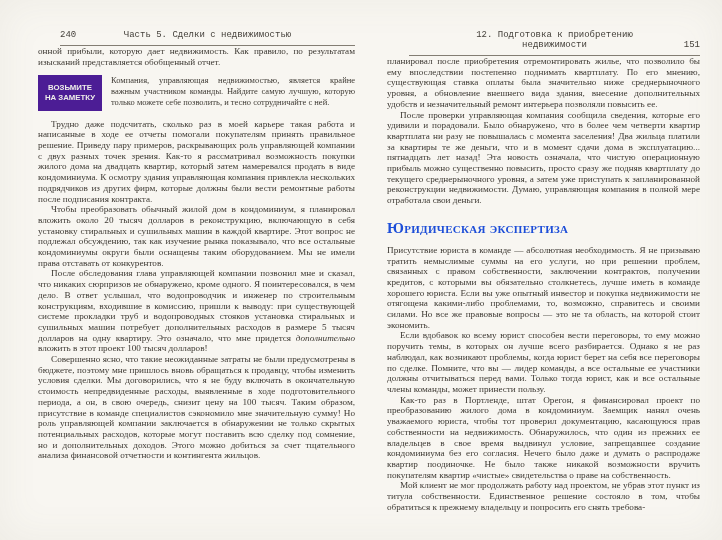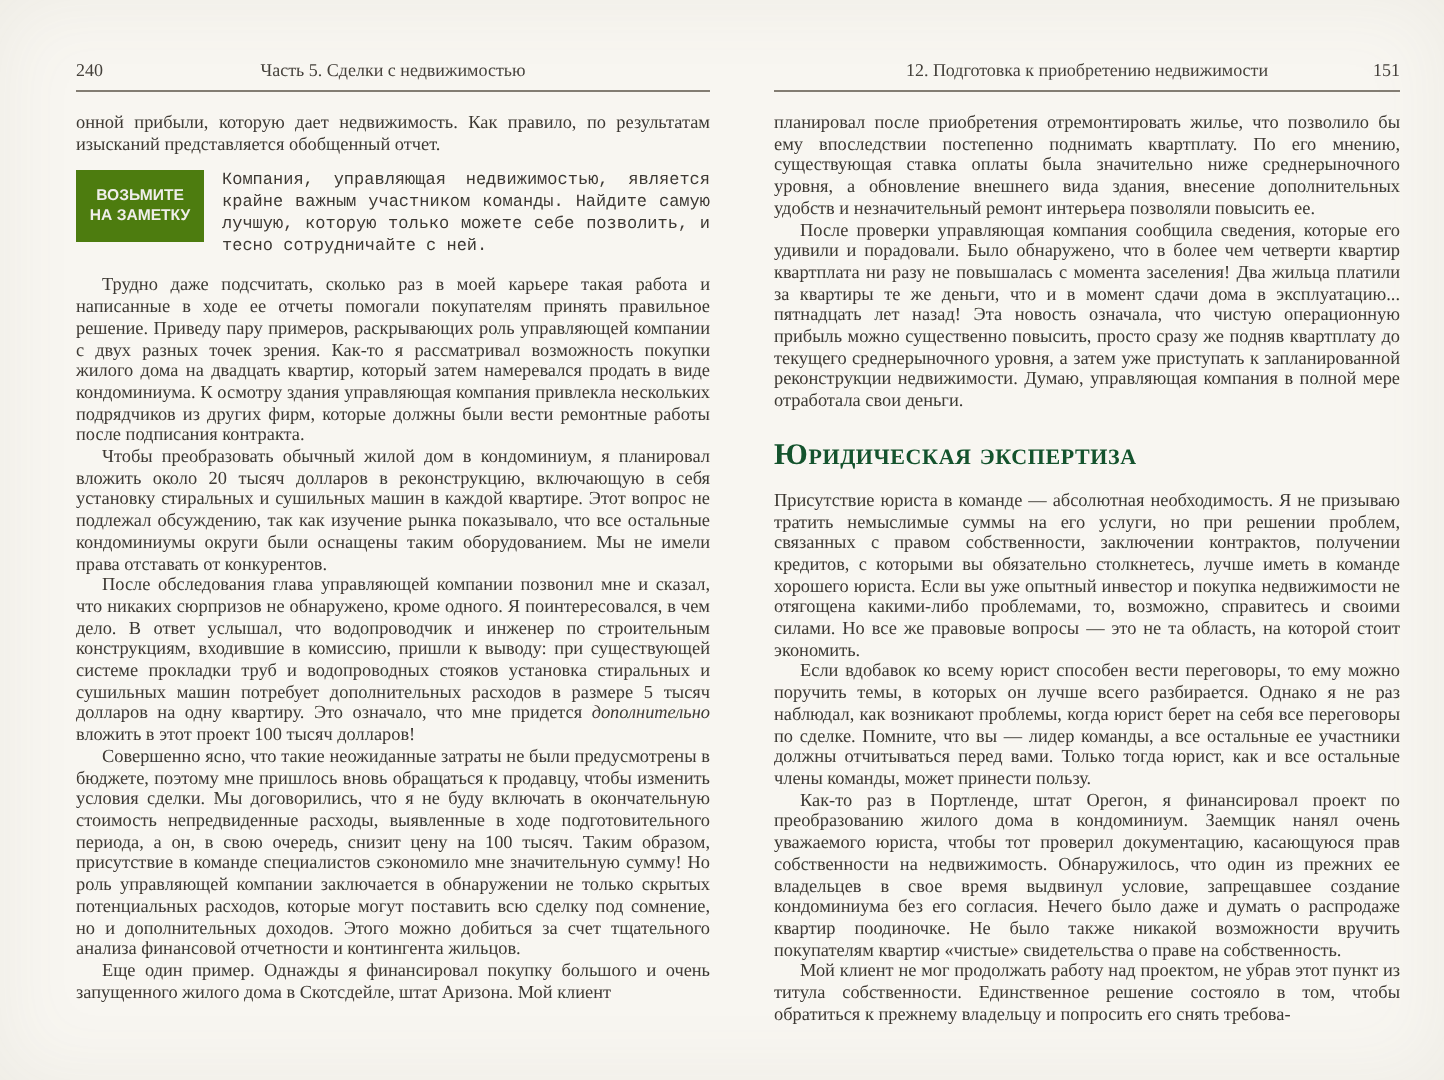--- a/index.html
+++ b/index.html
@@ -8,56 +8,56 @@
     background:#f8f6f1; display:flex; overflow:hidden;
     box-shadow:inset 0 0 40px rgba(120,110,90,0.08);
     font-family:"Liberation Serif", serif; color:#3d3933;
   }
   .page { box-sizing:border-box; }
   .page-left  { width:361px; padding:30px 6px 0 38px; }
   .page-right { width:361px; padding:30px 22px 0 26px; }
 
   .page-header {
     display:flex; align-items:flex-end;
-    font-family:Liberation Serif, serif;
+    font-family:Liberation Mono, monospace;
     font-size:9px; color:#45413b;
-    padding-bottom:5px; border-bottom:1px solid #837d73;
+    padding-bottom:5px; border-bottom:1px solid #837d73;margin-left:22px;
   }
   .page-header .num { flex:0 0 34px; }
   .page-header .num.right-num { text-align:right; }
   .page-header .title { flex:1; text-align:center; }
 
-  .bodytext { margin-top:10px; }
+  .bodytext { margin-top:0; }
   .bodytext p {
     margin:0;
     font-size:9.2px; line-height:10.7px;
     text-align:justify; color:#3d3933;
   }
   .bodytext p.indent { text-indent:13px; }
   em { }
 
   .notebox { display:flex; gap:9px; margin:8px 0 8px; align-items:flex-start; }
   .notelabel {
-    background:#4d7c0f; color:#efeeea;
+    background:#4c1d95; color:#efeeea;
     font-family:"Liberation Sans", sans-serif;
     font-weight:bold; font-size:7.8px; line-height:9.6px;
     text-align:center; width:64px; box-sizing:border-box;
     padding:8px 4px; display:flex; flex-direction:column;
   }
   .notetext {
-    font-family:Liberation Mono, monospace;
+    font-family:Liberation Serif, serif;
     font-size:8.5px !important; line-height:11px !important;
     flex:1;
   }
 
   .section-heading {
     font-family:"Liberation Serif", serif;
     font-weight:bold; font-variant:small-caps;
     font-size:15px; line-height:18px;
-    letter-spacing:0.3px; color:#14532d;
+    letter-spacing:0.3px; color:#1d4ed8;
     margin:13px 0 8px;
   }
 </style>
 </head>
 <body>
 
 <div class="spread">
 
   <div class="page page-left">
     <div class="page-header">
@@ -74,21 +74,20 @@
           <span>ВОЗЬМИТЕ</span>
           <span>НА ЗАМЕТКУ</span>
         </div>
         <p class="notetext">Компания, управляющая недвижимостью, является крайне важным участником команды. Найдите самую лучшую, которую только можете себе позволить, и тесно сотрудничайте с ней.</p>
       </div>
 
       <p class="indent">Трудно даже подсчитать, сколько раз в моей карьере такая работа и написанные в ходе ее отчеты помогали покупателям принять правильное решение. Приведу пару примеров, раскрывающих роль управляющей компании с двух разных точек зрения. Как-то я рассматривал возможность покупки жилого дома на двадцать квартир, который затем намеревался продать в виде кондоминиума. К осмотру здания управляющая компания привлекла нескольких подрядчиков из других фирм, которые должны были вести ремонтные работы после подписания контракта.</p>
       <p class="indent">Чтобы преобразовать обычный жилой дом в кондоминиум, я планировал вложить около 20 тысяч долларов в реконструкцию, включающую в себя установку стиральных и сушильных машин в каждой квартире. Этот вопрос не подлежал обсуждению, так как изучение рынка показывало, что все остальные кондоминиумы округи были оснащены таким оборудованием. Мы не имели права отставать от конкурентов.</p>
       <p class="indent"><span>После обследования глава управляющей компании позвонил мне и сказал, что никаких сюрпризов не обнаружено, кроме одного. Я поинтересовался, в чем дело. В ответ услышал, что водопроводчик и инженер по строительным конструкциям, входившие в комиссию, пришли к выводу: при существующей системе прокладки труб и водопроводных стояков установка стиральных и сушильных машин потребует дополнительных расходов в размере 5 тысяч долларов на одну квартиру. Это означало, что мне придется </span><em>дополнительно</em><span> вложить в этот проект 100 тысяч долларов!</span></p>
       <p class="indent">Совершенно ясно, что такие неожиданные затраты не были предусмотрены в бюджете, поэтому мне пришлось вновь обращаться к продавцу, чтобы изменить условия сделки. Мы договорились, что я не буду включать в окончательную стоимость непредвиденные расходы, выявленные в ходе подготовительного периода, а он, в свою очередь, снизит цену на 100 тысяч. Таким образом, присутствие в команде специалистов сэкономило мне значительную сумму! Но роль управляющей компании заключается в обнаружении не только скрытых потенциальных расходов, которые могут поставить всю сделку под сомнение, но и дополнительных доходов. Этого можно добиться за счет тщательного анализа финансовой отчетности и контингента жильцов.</p>
-      <p class="indent">Еще один пример. Однажды я финансировал покупку большого и очень запущенного жилого дома в Скотсдейле, штат Аризона. Мой клиент</p>
     </div>
   </div>
 
   <div class="page page-right">
     <div class="page-header">
       <span class="num"></span>
       <span class="title">12. Подготовка к приобретению недвижимости</span>
       <span class="num right-num">151</span>
     </div>
 

